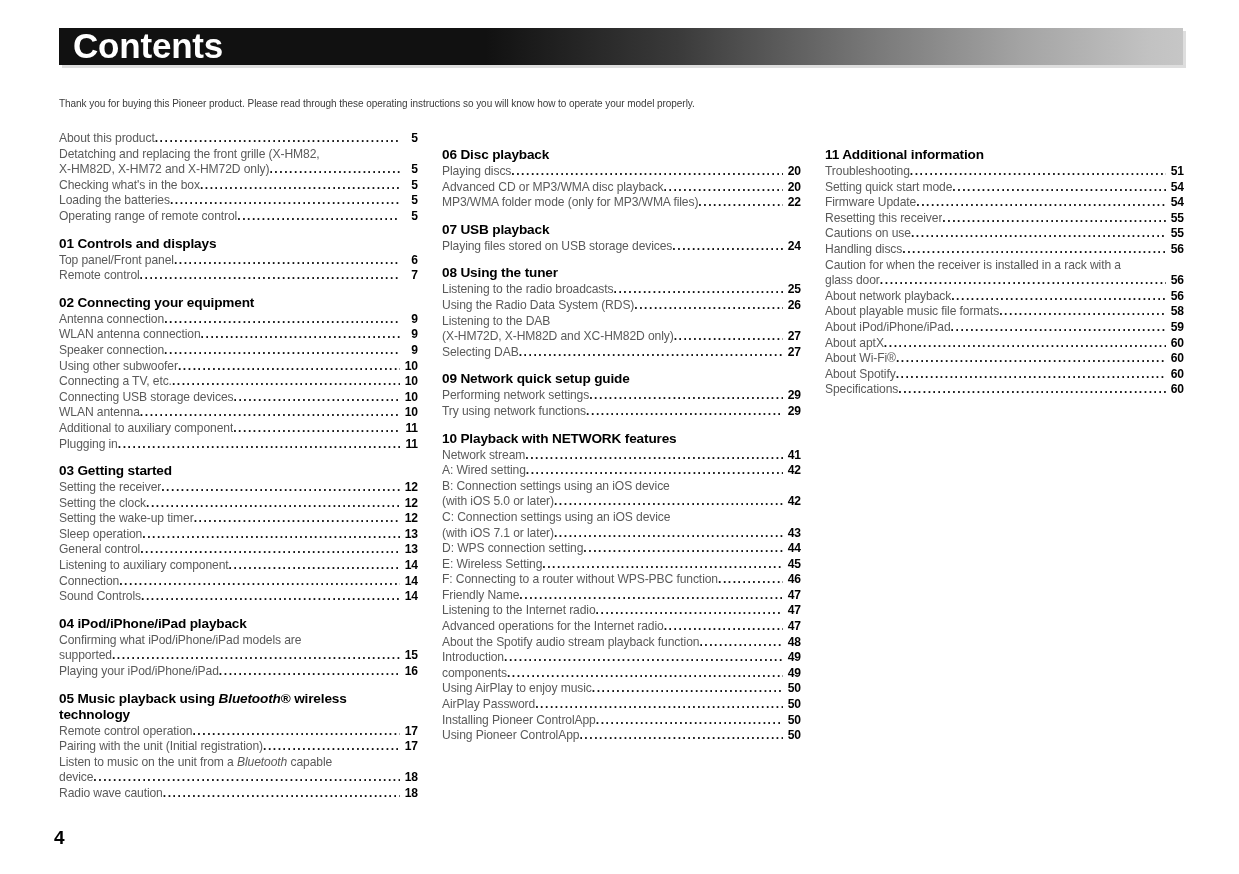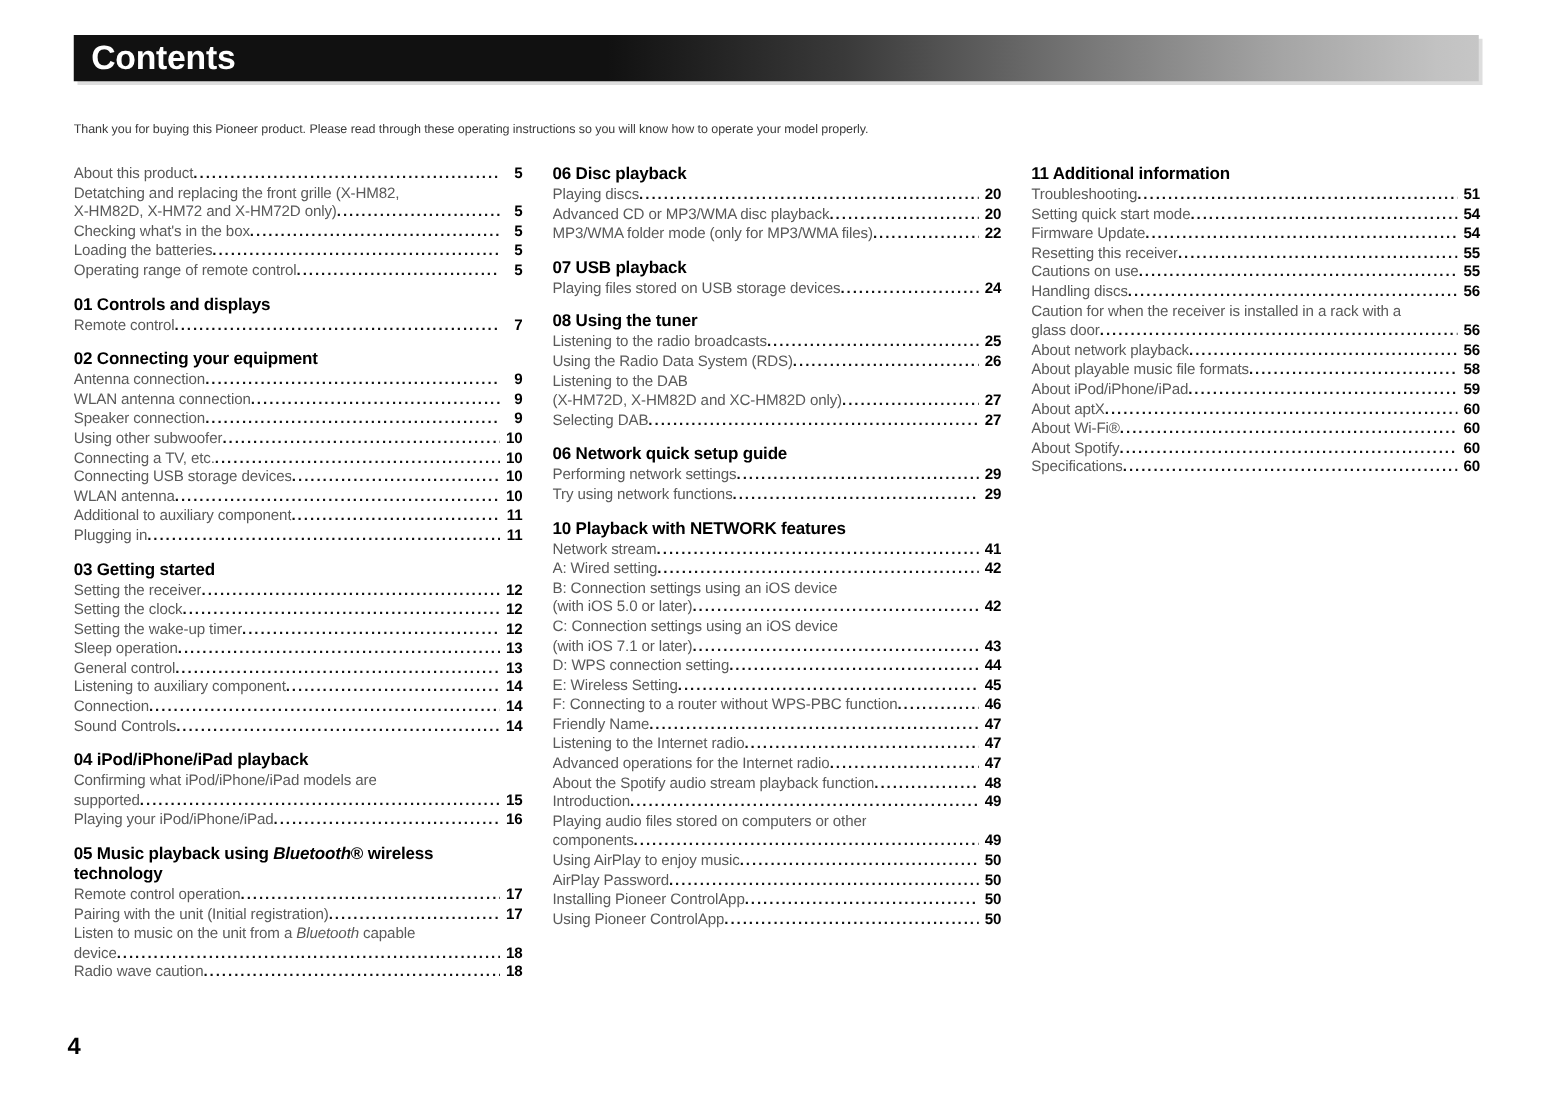--- a/index.html
+++ b/index.html
@@ -38,21 +38,21 @@
     width: 1124px;
     height: 37px;
     background: linear-gradient(to right, #111111 0%, #111111 38%, #3a3a3a 55%, #777777 72%, #a5a5a5 86%, #c2c2c2 97%, #c6c6c6 100%);
   }
   #banner-title {
     position: absolute;
     left: 14px;
     top: 50%;
     transform: translateY(-52%);
     color: #ffffff;
-    font-size: 27px;
+    font-size: 35px;
     font-weight: bold;
     letter-spacing: -0.2px;
   }
 
   
   #intro {
     position: absolute;
     left: 59px;
     top: 98px;
     width: 1130px;
@@ -77,21 +77,21 @@
 
   
   .sec-head {
     font-size: 13.6px;
     font-weight: bold;
     color: #000000;
     line-height: 16px;
     margin: 11px 0 1px 0;
     letter-spacing: -0.15px;
   }
-  .sec-head.first { margin-top: 0; }
+  .sec-head.first { margin-top: 16px; }
   .sec-head em {
     font-style: italic;
   }
 
   
   .entry {
     display: flex;
     align-items: flex-end;
     font-size: 12.1px;
     line-height: 15.6px;
@@ -184,20 +184,25 @@
         <span class="leader"></span>
         <span class="pnum">5</span>
       </div>
       <div class="entry">
         <span class="etext">Operating range of remote control</span>
         <span class="leader"></span>
         <span class="pnum">5</span>
       </div>
       <div class="sec-head">01 Controls and displays</div>
       <div class="entry">
+        <span class="etext">Top panel/Front panel</span>
+        <span class="leader"></span>
+        <span class="pnum">6</span>
+      </div>
+      <div class="entry">
         <span class="etext">Remote control</span>
         <span class="leader"></span>
         <span class="pnum">7</span>
       </div>
       <div class="sec-head">02 Connecting your equipment</div>
       <div class="entry">
         <span class="etext">Antenna connection</span>
         <span class="leader"></span>
         <span class="pnum">9</span>
       </div>
@@ -367,21 +372,21 @@
       <div class="entry">
         <span class="etext">(X-HM72D, X-HM82D and XC-HM82D only)</span>
         <span class="leader"></span>
         <span class="pnum">27</span>
       </div>
       <div class="entry">
         <span class="etext">Selecting DAB</span>
         <span class="leader"></span>
         <span class="pnum">27</span>
       </div>
-      <div class="sec-head">06 Network quick setup guide</div>
+      <div class="sec-head">09 Network quick setup guide</div>
       <div class="entry">
         <span class="etext">Performing network settings</span>
         <span class="leader"></span>
         <span class="pnum">29</span>
       </div>
       <div class="entry">
         <span class="etext">Try using network functions</span>
         <span class="leader"></span>
         <span class="pnum">29</span>
       </div>
@@ -446,25 +451,20 @@
         <span class="leader"></span>
         <span class="pnum">47</span>
       </div>
       <div class="entry">
         <span class="etext">About the Spotify audio stream playback function</span>
         <span class="leader"></span>
         <span class="pnum">48</span>
       </div>
       <div class="entry">
         <span class="etext">Introduction</span>
-        <span class="leader"></span>
-        <span class="pnum">49</span>
-      </div>
-      <div class="entry nodots">
-        <span class="etext">Playing audio files stored on computers or other</span>
         <span class="leader"></span>
         <span class="pnum">49</span>
       </div>
       <div class="entry">
         <span class="etext">components</span>
         <span class="leader"></span>
         <span class="pnum">49</span>
       </div>
       <div class="entry">
         <span class="etext">Using AirPlay to enjoy music</span>

